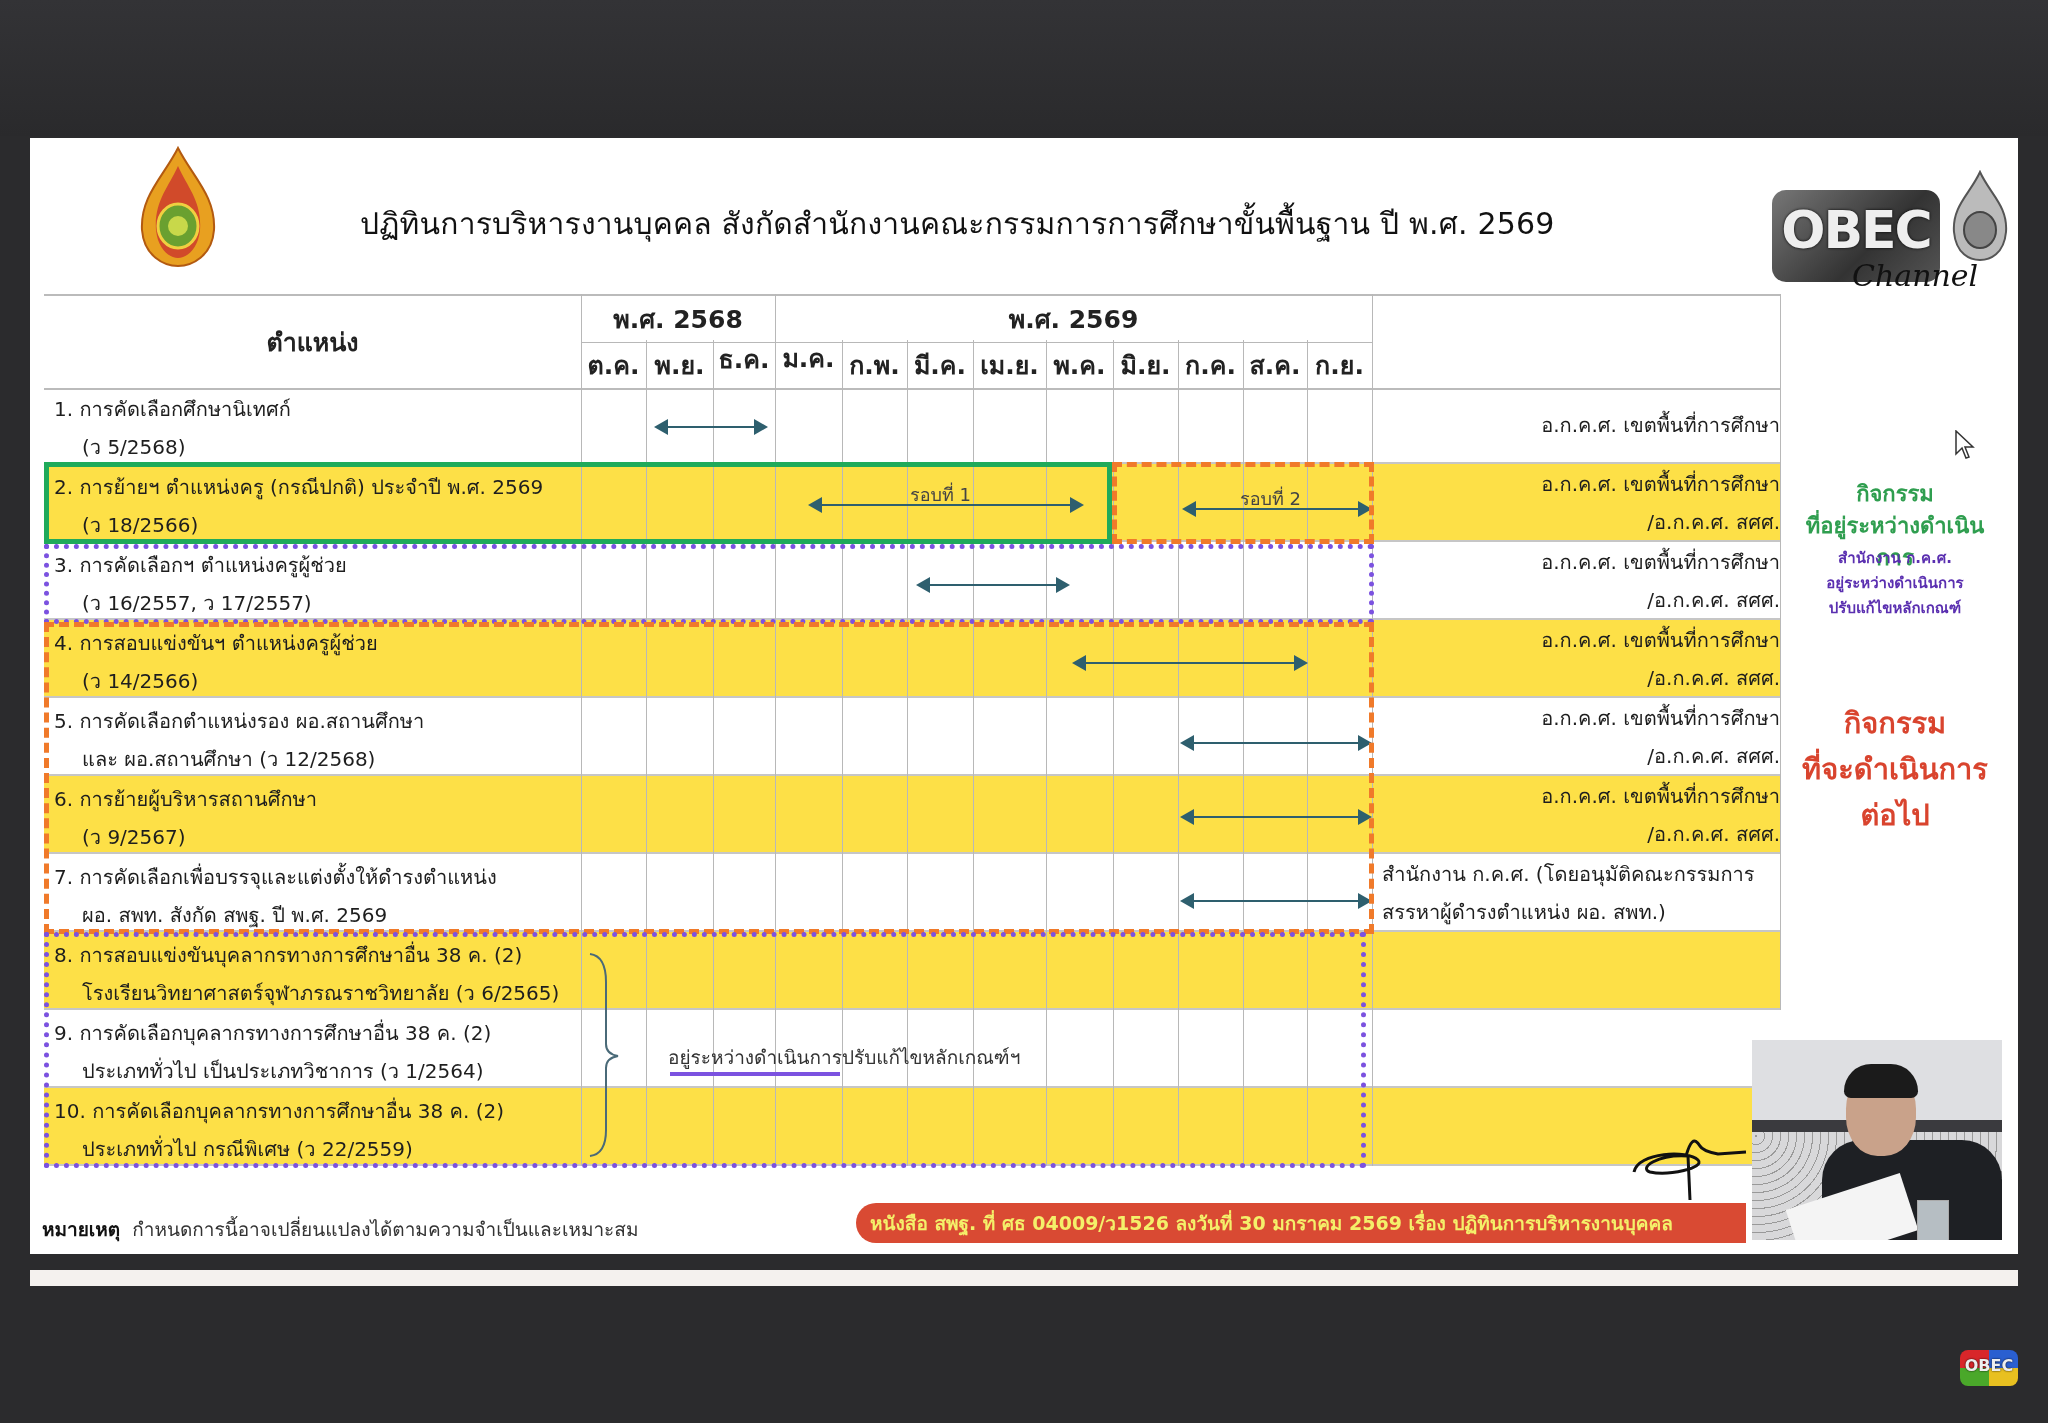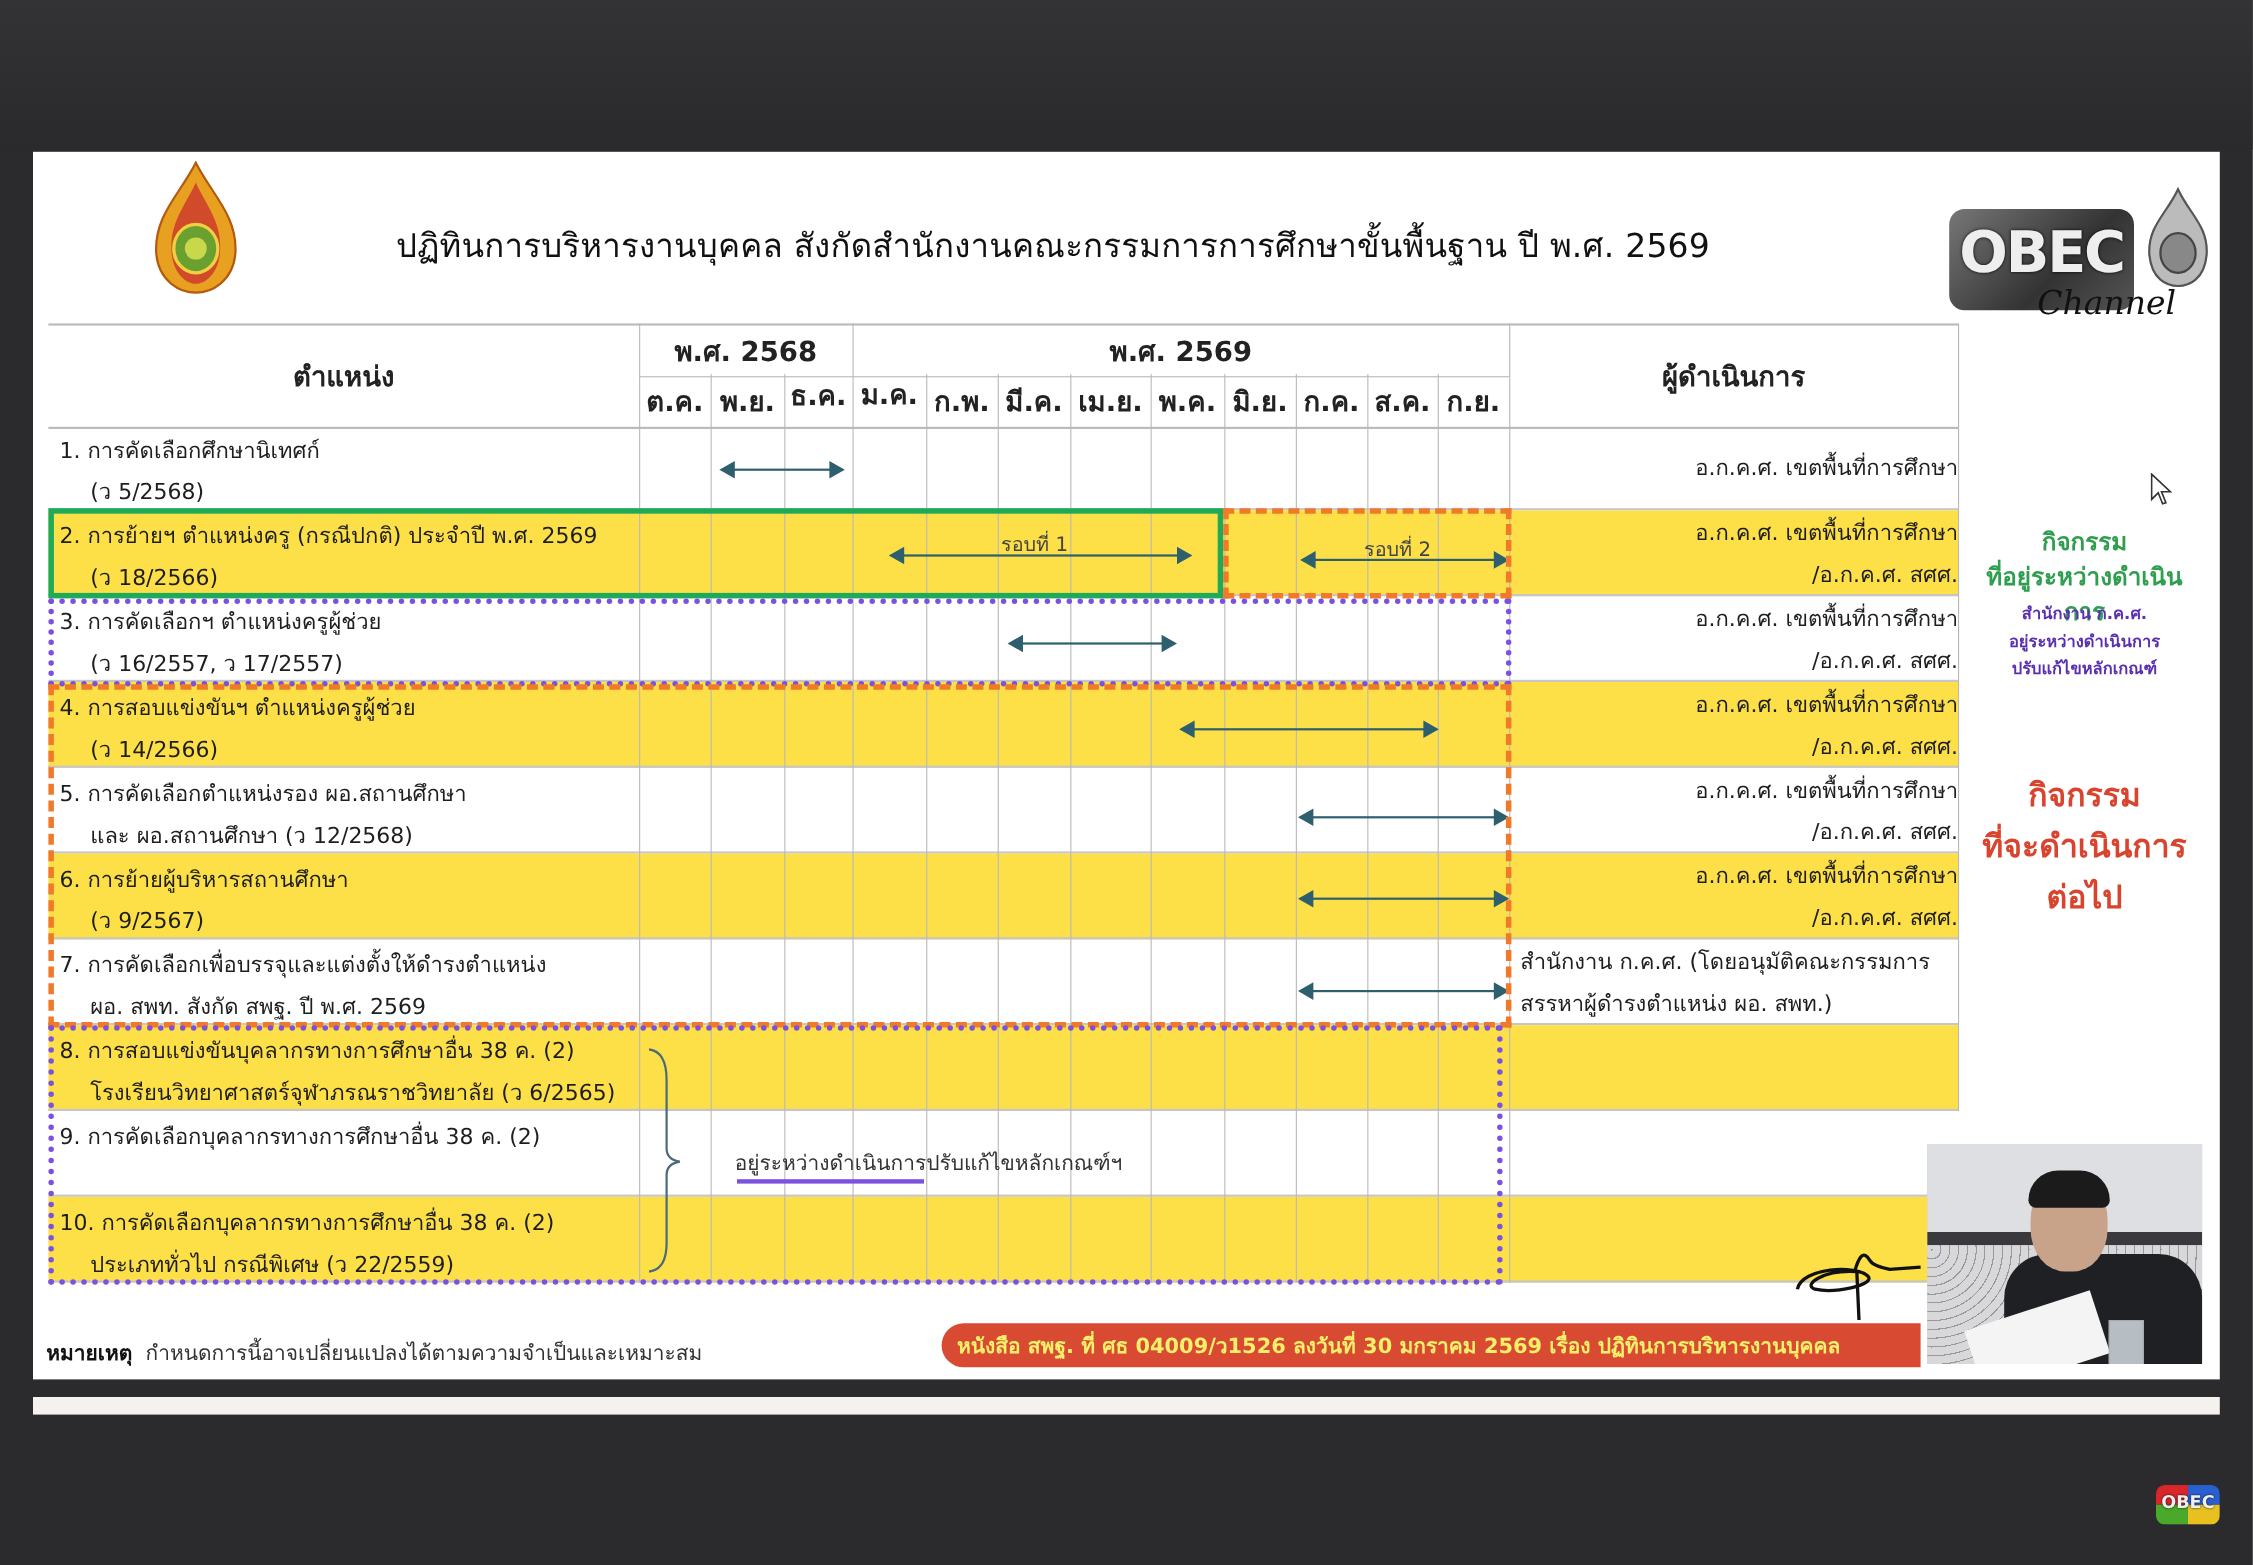--- a/index.html
+++ b/index.html
@@ -98,21 +98,20 @@
     <div class="hcell" style="left:669px;top:46px;width:62px;height:34px;">ธ.ค.</div>
     <div class="hcell" style="left:731px;top:46px;width:67px;height:32px;">ม.ค.</div>
     <div class="hcell" style="left:798px;top:46px;width:65px;height:46px;">ก.พ.</div>
     <div class="hcell" style="left:863px;top:46px;width:66px;height:46px;">มี.ค.</div>
     <div class="hcell" style="left:929px;top:46px;width:73px;height:46px;">เม.ย.</div>
     <div class="hcell" style="left:1002px;top:46px;width:67px;height:46px;">พ.ค.</div>
     <div class="hcell" style="left:1069px;top:46px;width:65px;height:46px;">มิ.ย.</div>
     <div class="hcell" style="left:1134px;top:46px;width:65px;height:46px;">ก.ค.</div>
     <div class="hcell" style="left:1199px;top:46px;width:64px;height:46px;">ส.ค.</div>
     <div class="hcell" style="left:1263px;top:46px;width:65px;height:46px;">ก.ย.</div>
-    <div class="hcell" style="left:1328px;top:0;width:408px;height:92px;">ผู้ดำเนินการ</div>
     <div class="hline" style="left:537px;top:46px;width:791px;"></div>
   </div>
 
   <div class="row" style="top:92px;">
     <div class="pos"><span>1. การคัดเลือกศึกษานิเทศก์</span><span class="l2">(ว 5/2568)</span></div>
     <div class="resp">
         <span>อ.ก.ค.ศ. เขตพื้นที่การศึกษา</span>
       </div>
   </div>
   <div class="row alt" style="top:170px;">
@@ -154,21 +153,21 @@
     <div class="pos"><span>7. การคัดเลือกเพื่อบรรจุและแต่งตั้งให้ดำรงตำแหน่ง</span><span class="l2">ผอ. สพท. สังกัด สพฐ. ปี พ.ศ. 2569</span></div>
     <div class="resp left">
         <span>สำนักงาน ก.ค.ศ. (โดยอนุมัติคณะกรรมการ</span>
         <span>สรรหาผู้ดำรงตำแหน่ง ผอ. สพท.)</span>
       </div>
   </div>
   <div class="row alt" style="top:638px;">
     <div class="pos"><span>8. การสอบแข่งขันบุคลากรทางการศึกษาอื่น 38 ค. (2)</span><span class="l2">โรงเรียนวิทยาศาสตร์จุฬาภรณราชวิทยาลัย (ว 6/2565)</span></div>
   </div>
   <div class="row" style="top:716px;">
-    <div class="pos"><span>9. การคัดเลือกบุคลากรทางการศึกษาอื่น 38 ค. (2)</span></div>
+    <div class="pos"><span>9. การคัดเลือกบุคลากรทางการศึกษาอื่น 38 ค. (2)</span><span class="l2">ประเภททั่วไป เป็นประเภทวิชาการ (ว 1/2564)</span></div>
   </div>
   <div class="row alt" style="top:794px;">
     <div class="pos"><span>10. การคัดเลือกบุคลากรทางการศึกษาอื่น 38 ค. (2)</span><span class="l2">ประเภททั่วไป กรณีพิเศษ (ว 22/2559)</span></div>
   </div>
 
   <div class="vline" style="left:537px;top:0;height:872px;"></div>
   <div class="vline" style="left:602px;top:46px;height:826px;"></div>
   <div class="vline" style="left:669px;top:46px;height:826px;"></div>
   <div class="vline" style="left:731px;top:0;height:872px;"></div>
   <div class="vline" style="left:798px;top:46px;height:826px;"></div>

